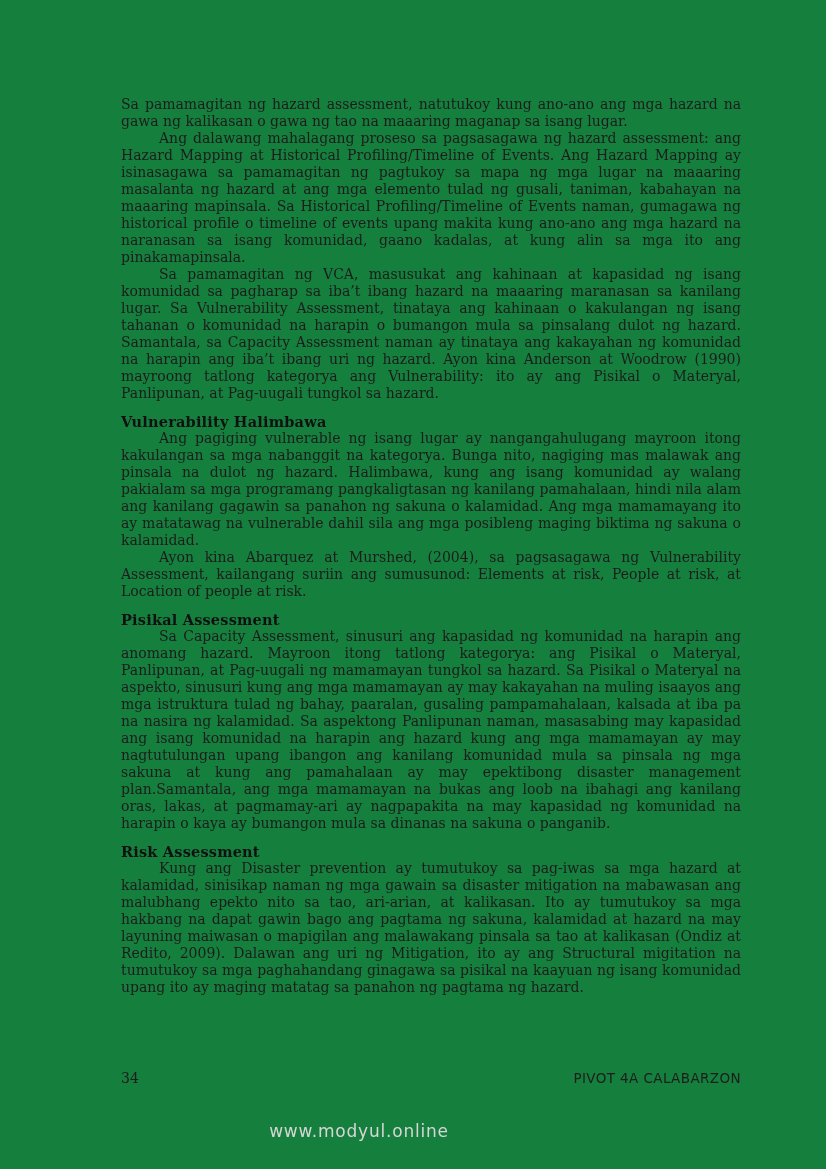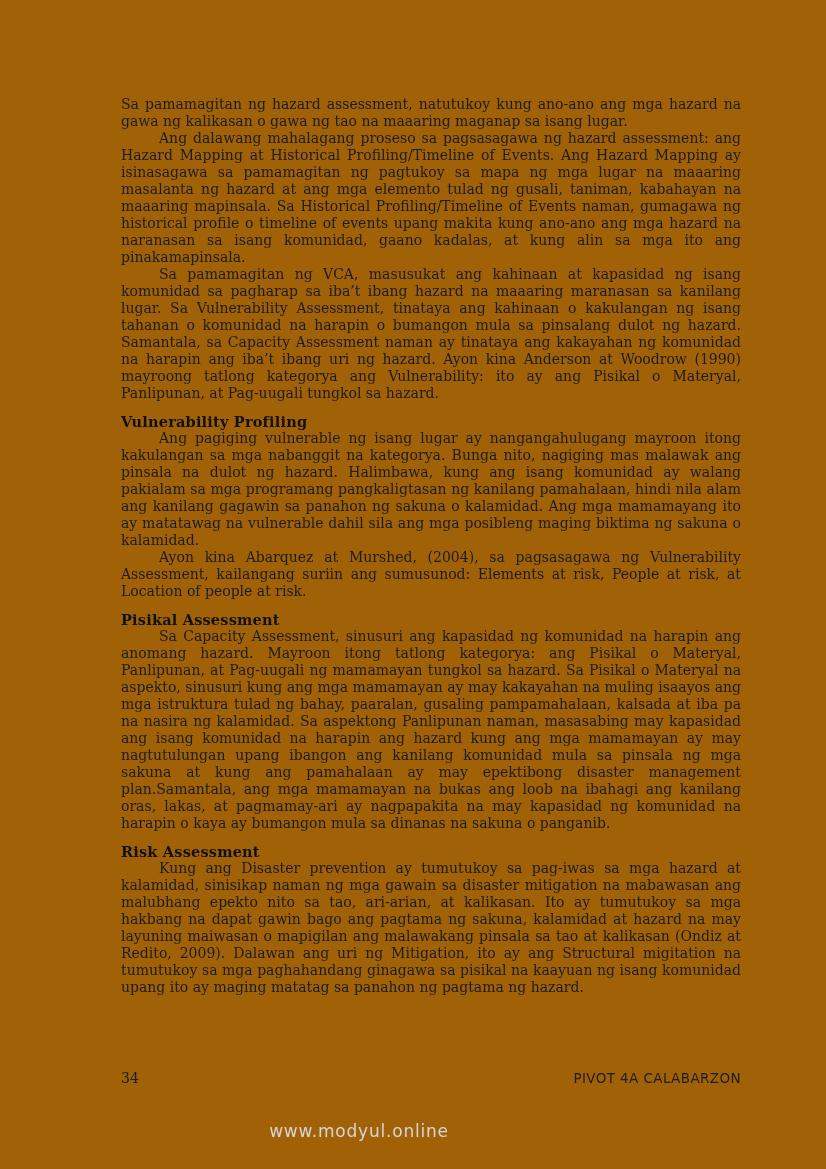--- a/index.html
+++ b/index.html
@@ -10,21 +10,21 @@
   body {
     width: 826px;
     height: 1169px;
     position: relative;
     overflow: hidden;
     font-family: "DejaVu Serif", serif;
   }
   .page {
     position: absolute;
     inset: 0;
-    background: #a16207;
+    background: #15803d;
   }
   .content {
     position: absolute;
     left: 121px;
     top: 96px;
     width: 620px;
     color: #1c1c1c;
   }
   .para {
     margin: 0;
@@ -94,21 +94,21 @@
     <section class="section">
       <p class="para">Sa pamamagitan ng hazard assessment, natutukoy kung ano-ano ang mga hazard na gawa ng kalikasan o gawa ng tao na maaaring maganap sa isang lugar.</p>
       <p class="para indent">Ang dalawang mahalagang proseso sa pagsasagawa ng hazard assessment: ang Hazard Mapping at Historical Profiling/Timeline of Events. Ang Hazard Mapping ay isinasagawa sa pamamagitan ng pagtukoy sa mapa ng mga lugar na maaaring masalanta ng hazard at ang mga elemento tulad ng gusali, taniman, kabahayan na maaaring mapinsala. Sa Historical Profiling/Timeline of Events naman, gumagawa ng historical profile o timeline of events upang makita kung ano-ano ang mga hazard na naranasan sa isang komunidad, gaano kadalas, at kung alin sa mga ito ang pinakamapinsala.</p>
     </section>
 
     <section class="section">
       <p class="para indent">Sa pamamagitan ng VCA, masusukat ang kahinaan at kapasidad ng isang komunidad sa pagharap sa iba’t ibang hazard na maaaring maranasan sa kanilang lugar. Sa Vulnerability Assessment, tinataya ang kahinaan o kakulangan ng isang tahanan o komunidad na harapin o bumangon mula sa pinsalang dulot ng hazard. Samantala, sa Capacity Assessment naman ay tinataya ang kakayahan ng komunidad na harapin ang iba’t ibang uri ng hazard. Ayon kina Anderson at Woodrow (1990) mayroong tatlong kategorya ang Vulnerability: ito ay ang Pisikal o Materyal, Panlipunan, at Pag-uugali tungkol sa hazard.</p>
     </section>
 
     <section class="section">
-      <h3 class="heading">Vulnerability Profiling</h3>
+      <h3 class="heading">Vulnerability Halimbawa</h3>
       <p class="para indent">Ang pagiging vulnerable ng isang lugar ay nangangahulugang mayroon itong kakulangan sa mga nabanggit na kategorya. Bunga nito, nagiging mas malawak ang pinsala na dulot ng hazard. Halimbawa, kung ang isang komunidad ay walang pakialam sa mga programang pangkaligtasan ng kanilang pamahalaan, hindi nila alam ang kanilang gagawin sa panahon ng sakuna o kalamidad. Ang mga mamamayang ito ay matatawag na vulnerable dahil sila ang mga posibleng maging biktima ng sakuna o kalamidad.</p>
       <p class="para indent">Ayon kina Abarquez at Murshed, (2004), sa pagsasagawa ng Vulnerability Assessment, kailangang suriin ang sumusunod: Elements at risk, People at risk, at Location of people at risk.</p>
     </section>
 
     <section class="section">
       <h3 class="heading">Pisikal Assessment</h3>
       <p class="para indent">Sa Capacity Assessment, sinusuri ang kapasidad ng komunidad na harapin ang anomang hazard. Mayroon itong tatlong kategorya: ang Pisikal o Materyal, Panlipunan, at Pag-uugali ng mamamayan tungkol sa hazard. Sa Pisikal o Materyal na aspekto, sinusuri kung ang mga mamamayan ay may kakayahan na muling isaayos ang mga istruktura tulad ng bahay, paaralan, gusaling pampamahalaan, kalsada at iba pa na nasira ng kalamidad. Sa aspektong Panlipunan naman, masasabing may kapasidad ang isang komunidad na harapin ang hazard kung ang mga mamamayan ay may nagtutulungan upang ibangon ang kanilang komunidad mula sa pinsala ng mga sakuna at kung ang pamahalaan ay may epektibong disaster management plan.Samantala, ang mga mamamayan na bukas ang loob na ibahagi ang kanilang oras, lakas, at pagmamay-ari ay nagpapakita na may kapasidad ng komunidad na harapin o kaya ay bumangon mula sa dinanas na sakuna o panganib.</p>
     </section>
 
     <section class="section">

